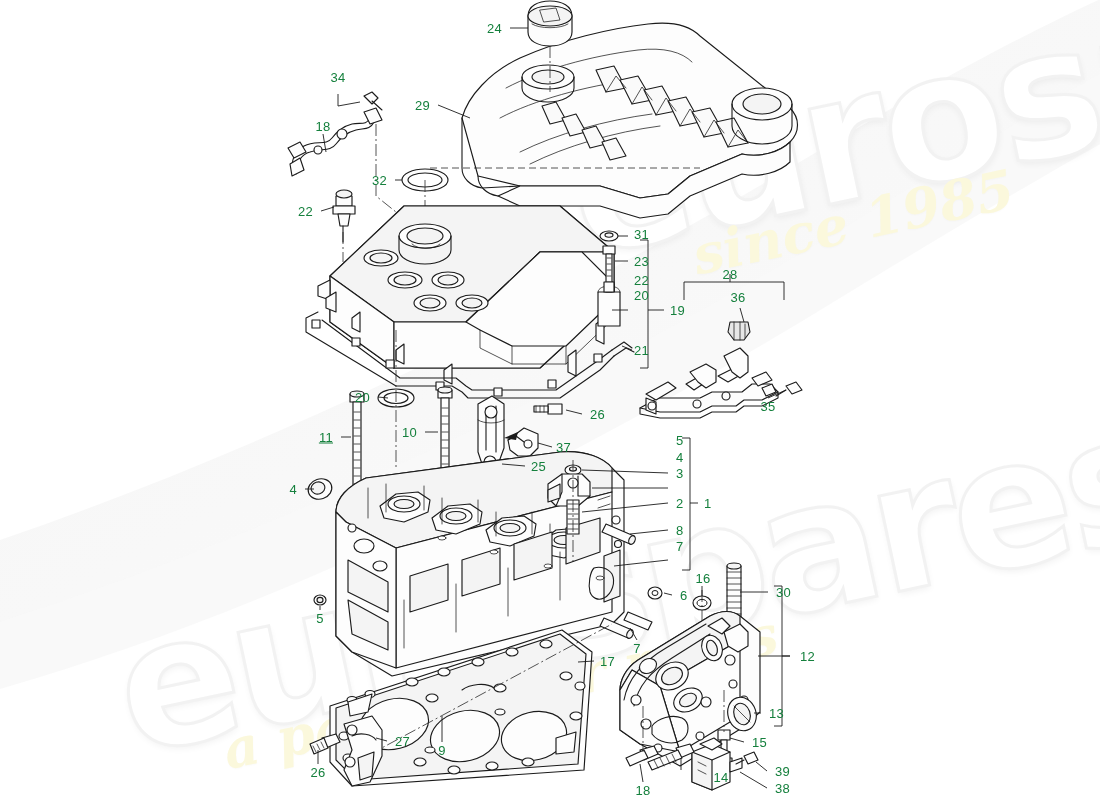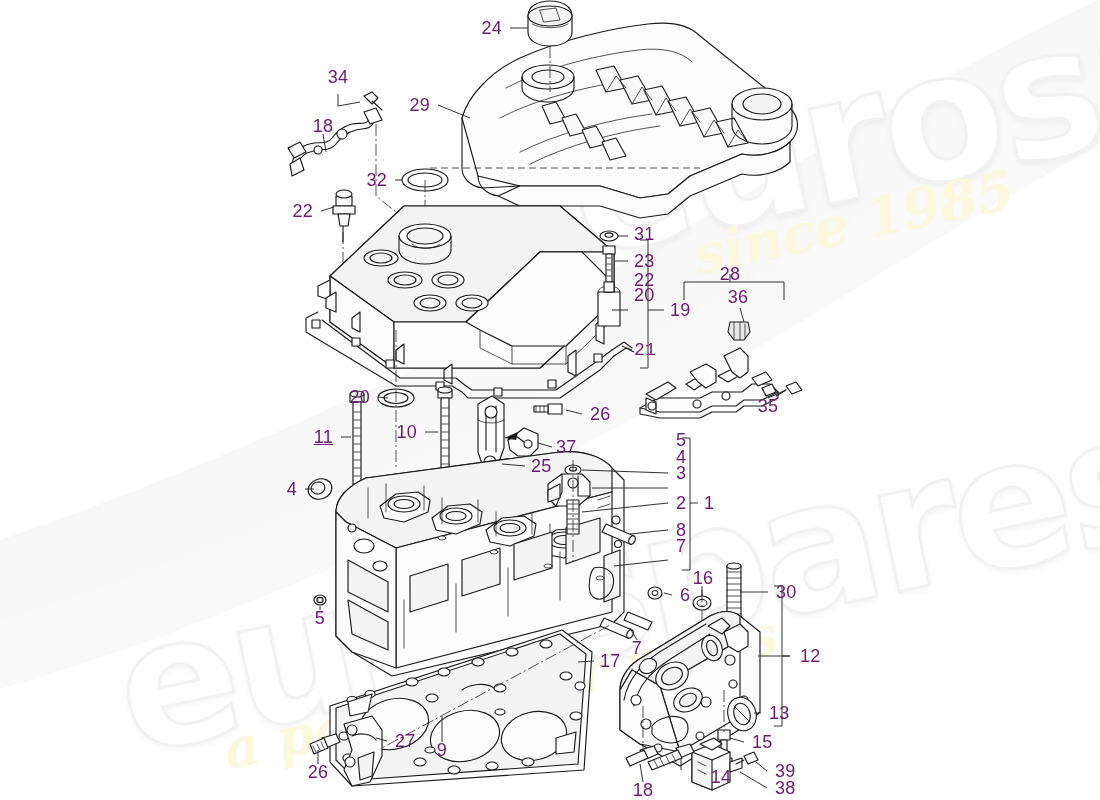--- a/index.html
+++ b/index.html
@@ -35,22 +35,22 @@
     white-space:nowrap;
     text-shadow:0 1px 2px rgba(0,0,0,0.02);
   }
   .wm-swoosh{
     position:absolute;
     pointer-events:none;
   }
   .lbl{
     position:absolute;
     font-family:"Liberation Sans", sans-serif;
-    font-size:18px;
-    color:#701a75;
+    font-size:13px;
+    color:#15803d;
     line-height:1;
     white-space:nowrap;
     letter-spacing:0.3px;
   }
   .lbl.r{transform:translate(-100%,-50%);}
   .lbl.l{transform:translate(0,-50%);}
   .lbl.c{transform:translate(-50%,-50%);}
 </style>
 </head>
 <body>
@@ -663,21 +663,21 @@
       <div class="lbl r" style="left: 430px; top: 105px;">29</div>
       <div class="lbl c" style="left: 338px; top: 77px;">34</div>
       <div class="lbl c" style="left: 323px; top: 126px;">18</div>
       <div class="lbl r" style="left: 387px; top: 180px;">32</div>
       <div class="lbl r" style="left: 313px; top: 211px;">22</div>
       <div class="lbl l" style="left: 634px; top: 234px;">31</div>
       <div class="lbl l" style="left: 634px; top: 261px;">23</div>
       <div class="lbl l" style="left: 634px; top: 280px;">22</div>
       <div class="lbl l" style="left: 634px; top: 295px;">20</div>
       <div class="lbl l" style="left: 670px; top: 310px;">19</div>
-      <div class="lbl l" style="left: 634px; top: 350px; font-family: Liberation Mono, monospace;">21</div>
+      <div class="lbl l" style="left: 634px; top: 350px;">21</div>
       <div class="lbl c" style="left: 730px; top: 274px;">28</div>
       <div class="lbl c" style="left: 738px; top: 297px;">36</div>
       <div class="lbl c" style="left: 768px; top: 406px;">35</div>
       <div class="lbl r" style="left: 370px; top: 397px;">20</div>
       <div class="lbl r" style="left: 333px; top: 437px; text-decoration: underline;">11</div>
       <div class="lbl r" style="left: 417px; top: 432px;">10</div>
       <div class="lbl l" style="left: 590px; top: 414px;">26</div>
       <div class="lbl l" style="left: 556px; top: 447px;">37</div>
       <div class="lbl l" style="left: 531px; top: 466px;">25</div>
       <div class="lbl r" style="left: 297px; top: 489px;">4</div>

